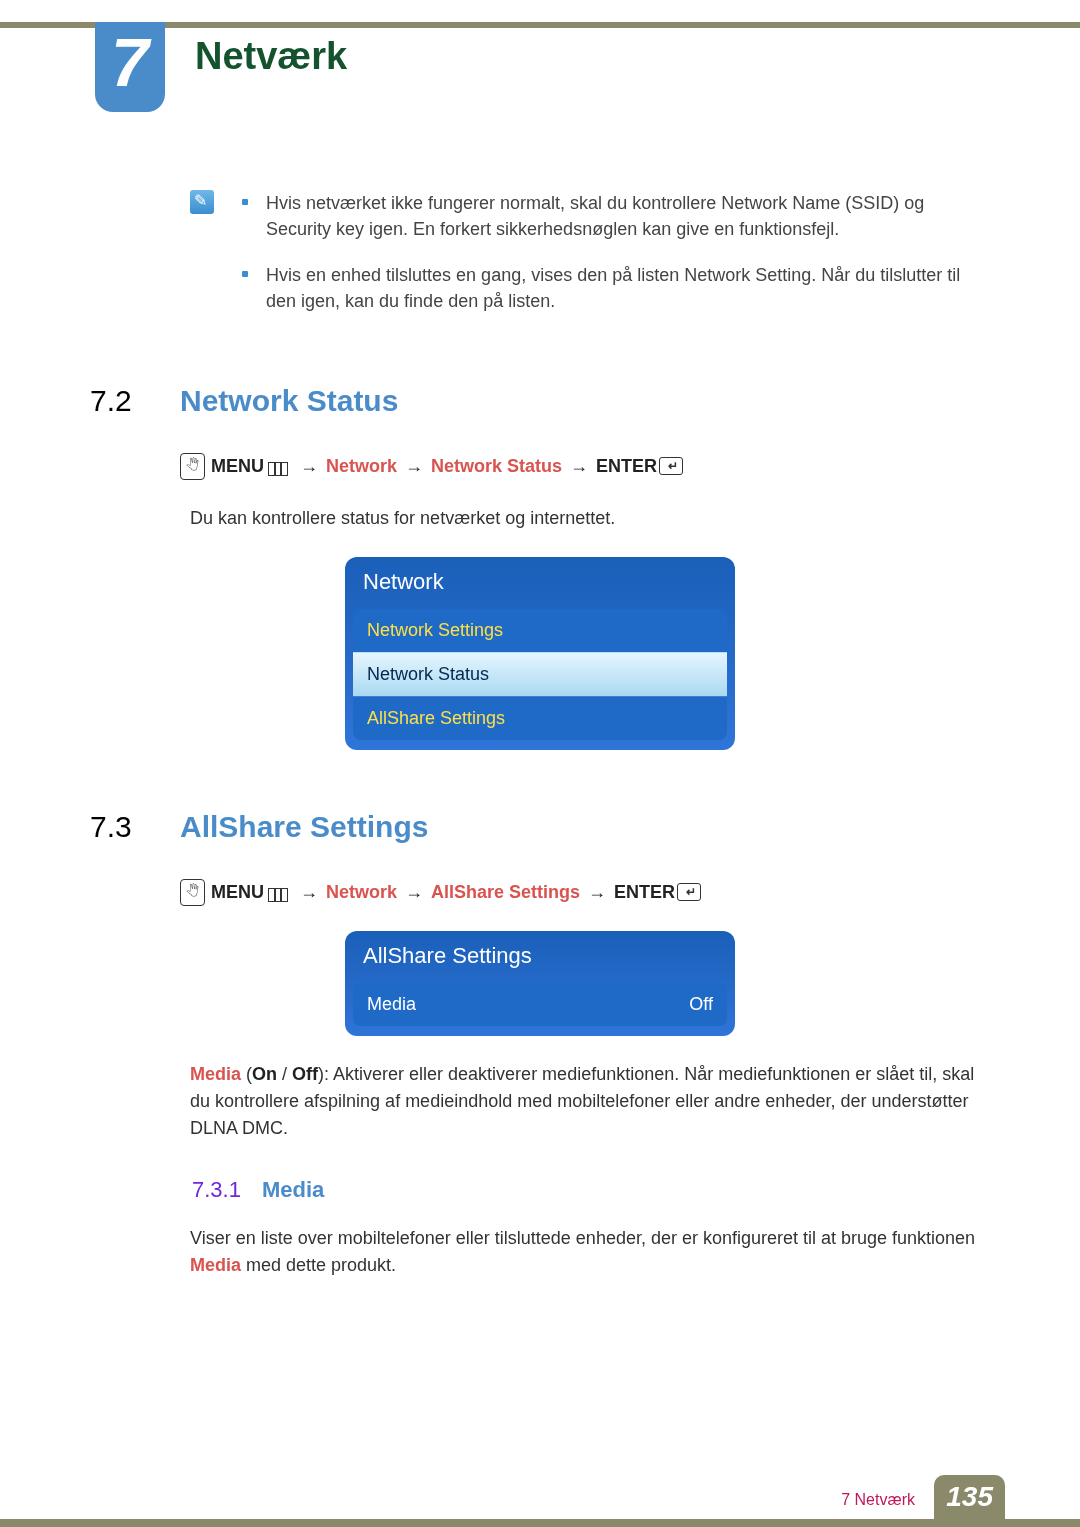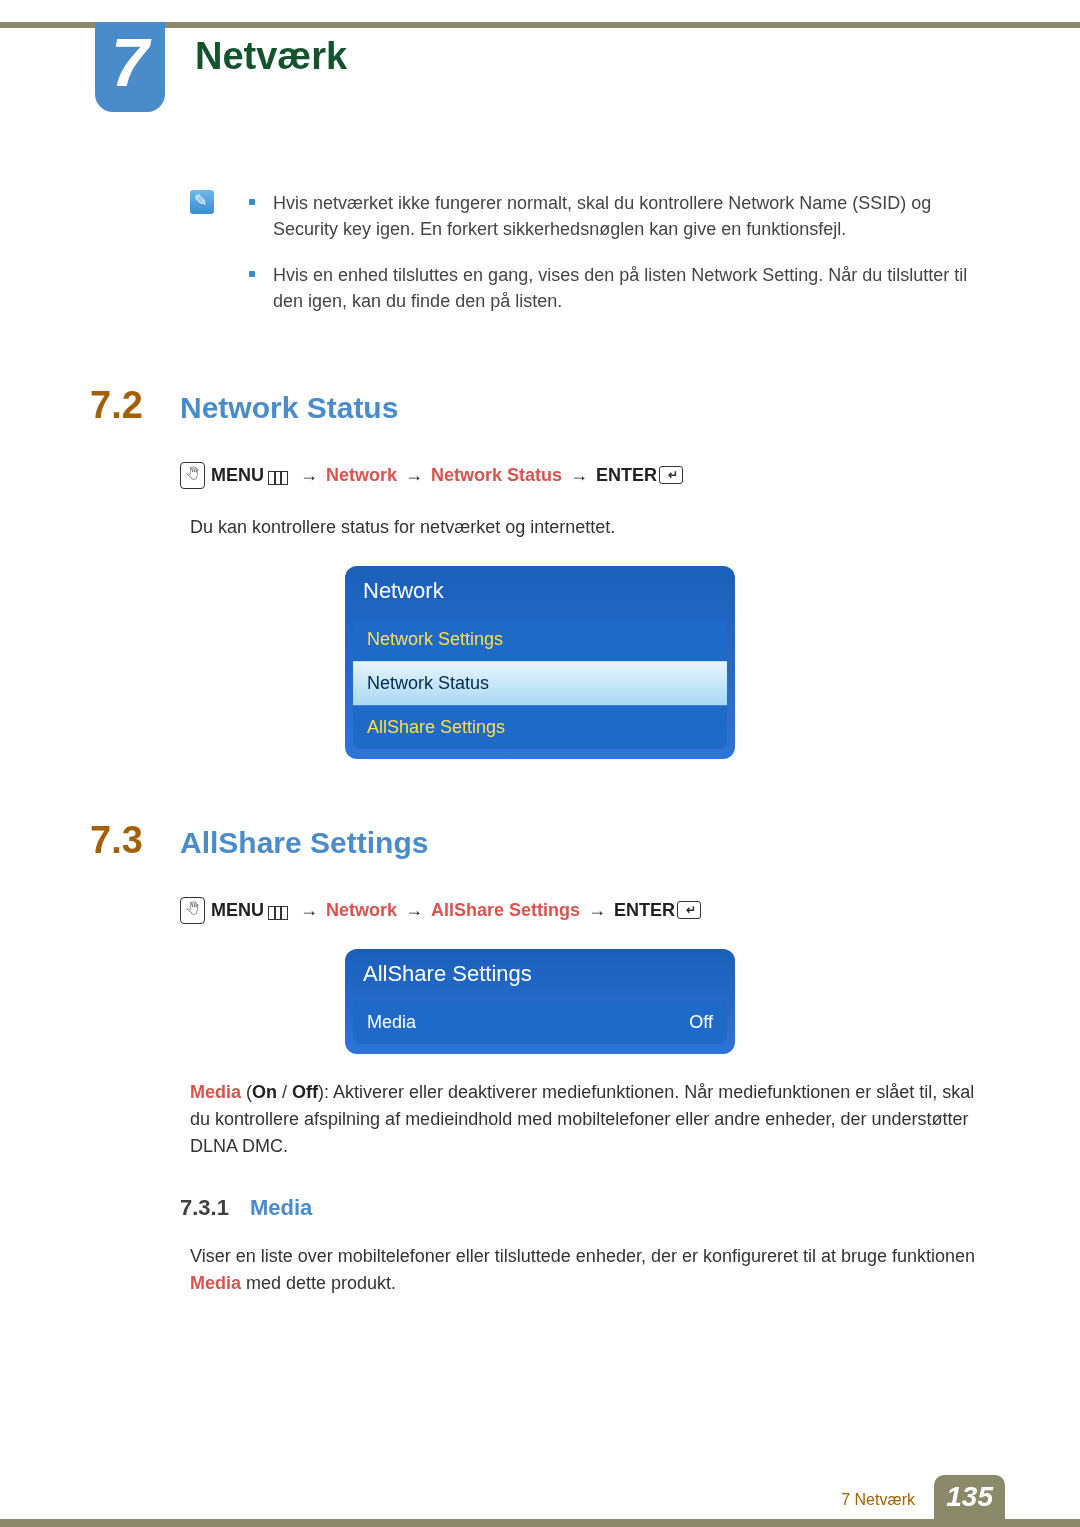--- a/index.html
+++ b/index.html
@@ -53,21 +53,20 @@
     font-weight: bold;
   }
   .content {
     padding: 70px 90px 0 90px;
   }
   .note-block {
     display: flex;
     align-items: flex-start;
     margin-bottom: 50px;
     padding-left: 100px;
-    gap: 7px;
   }
   .note-icon {
     width: 24px;
     height: 24px;
     background: linear-gradient(#6fb8e8,#3a8dd0);
     border-radius: 3px;
     margin-right: 28px;
     flex-shrink: 0;
     position: relative;
   }
@@ -95,40 +94,41 @@
     margin-right: 18px;
     margin-top: 9px;
     flex-shrink: 0;
   }
   .section-row {
     display: flex;
     align-items: baseline;
     margin-bottom: 35px;
   }
   .section-num {
-    color: #a16207;
-    font-size: 38px;
-    font-weight: bold;
+    color: #000000;
+    font-size: 30px;
+    font-weight: normal;
     width: 90px;
   }
   .section-title {
     color: #4a8cc9;
     font-size: 30px;
     font-weight: bold;
   }
   .subsection-row {
     display: flex;
     align-items: baseline;
     margin: 35px 0 22px 90px;
   }
   .subsection-num {
-    color: #404040;
+    color: #6d28d9;
     font-size: 22px;
-    font-weight: bold;
+    font-weight: normal;
     width: 70px;
+    margin-left: 12px;
   }
   .subsection-title {
     color: #4a8cc9;
     font-size: 22px;
     font-weight: bold;
   }
   .breadcrumb {
     margin-left: 90px;
     margin-bottom: 25px;
     font-size: 18px;
@@ -245,21 +245,21 @@
     font-weight: bold;
     font-style: italic;
     padding: 6px 12px 6px 12px;
     border-top-left-radius: 10px;
     border-top-right-radius: 10px;
   }
   .footer-text {
     position: absolute;
     right: 165px;
     bottom: 18px;
-    color: #a16207;
+    color: #be185d;
     font-size: 16px;
   }
 </style>
 </head>
 <body>
 
 <div class="page">
   <div class="header">
     <div class="header-stripe"></div>
     <div class="chapter-badge">7</div>

